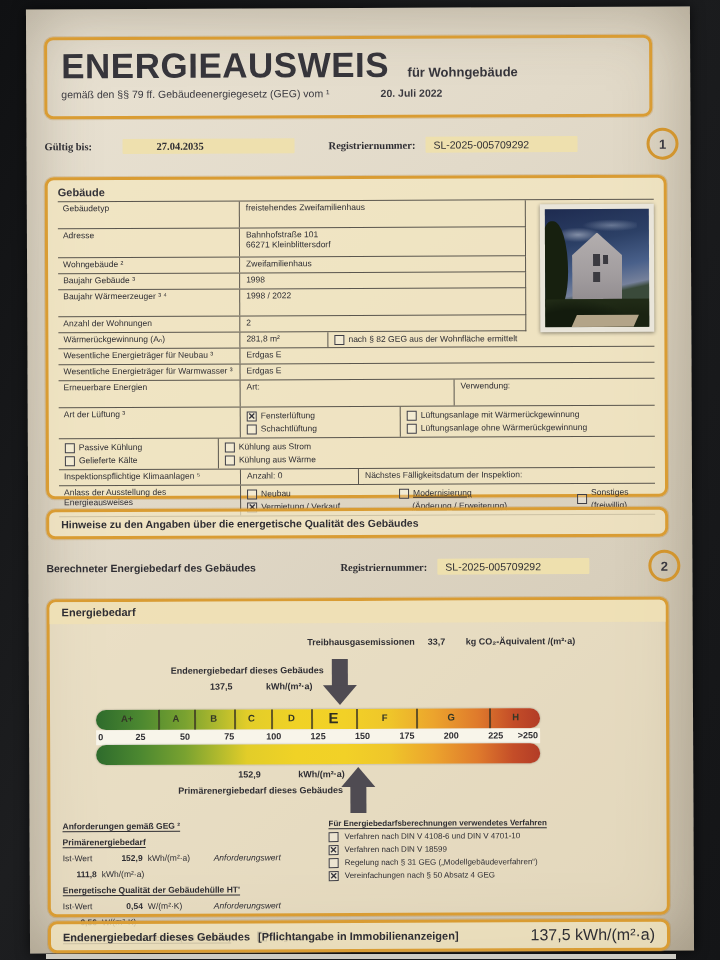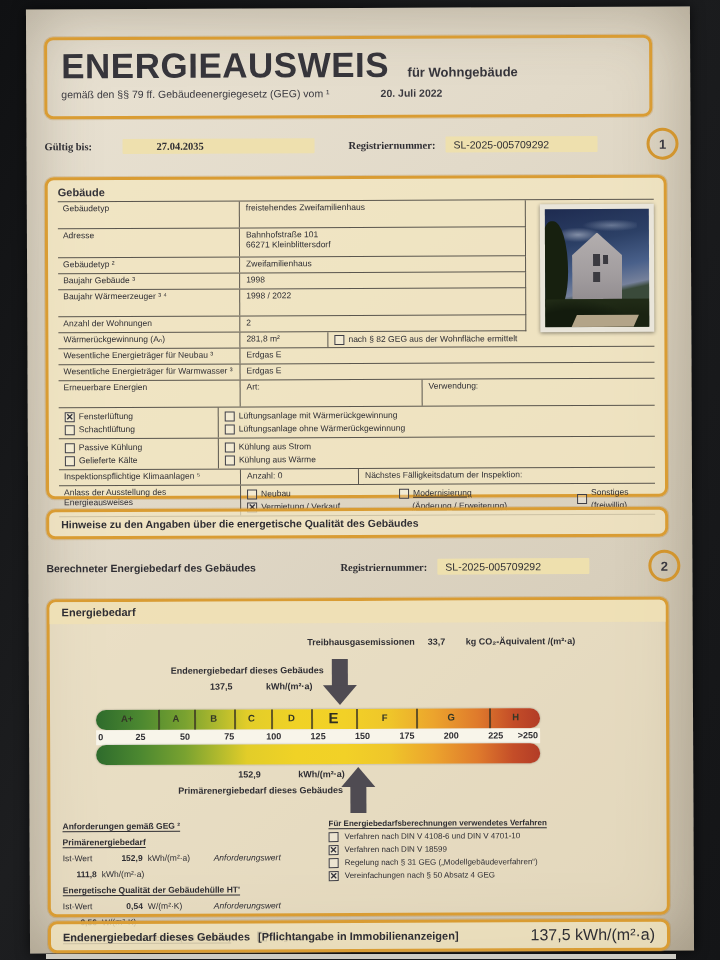--- a/index.html
+++ b/index.html
@@ -16,42 +16,42 @@
   .hl{background:#eee0ae;border-radius:1px;}
   
   .header-box{left:18px;top:28px;width:608px;height:82px;padding:6px 14px;box-sizing:border-box;}
   .main-title{font-size:35px;font-weight:700;letter-spacing:.5px;color:#36353b;line-height:40px;}
   .subtitle{font-size:13px;font-weight:700;color:#36353b;margin-left:14px;}
   .law-row{font-size:10.5px;margin-top:2px;color:#3a393f;}
   .law-date{font-weight:700;margin-left:48px;}
   
   .meta-row{position:absolute;left:18px;width:634px;height:30px;display:flex;align-items:center;font-size:10.5px;}
   .lab1{width:78px;}
-  .wv{width:192px;padding:2px 24px 2px 34px;box-sizing:border-box;}
+  .wv{width:172px;padding:2px 24px 2px 34px;box-sizing:border-box;}
   .reg-label{margin-left:34px;margin-right:10px;}
   .wreg{width:152px;padding:2px 8px;box-sizing:border-box;}
   .pgc{margin-left:auto;width:26px;height:26px;border:3px solid #d2952e;border-radius:50%;
        display:flex;align-items:center;justify-content:center;font-size:13px;font-weight:700;color:#3a3940;}
   .sec-title{width:294px;font-size:10.5px;font-weight:700;}
   
   .gb{left:18px;top:168px;width:622px;height:322px;background:rgba(243,230,192,.8);padding:4px 10px;box-sizing:border-box;}
   .gb-title{font-size:11px;font-weight:700;padding:2px 0 3px 0;color:#333238;}
   .tbl{border-top:1px solid #5a564e;font-size:8.5px;}
   .tr{display:flex;border-bottom:1px solid #5a564e;align-items:stretch;}
   .tl{width:182px;border-right:1px solid #5a564e;padding:1px 5px;box-sizing:border-box;}
   .tv{flex:1;padding:1px 6px;box-sizing:border-box;}
   .tnarrow{width:calc(100% - 128px);}
   .tnarrow .tr{border-right:1px solid #5a564e;}
   .h26{min-height:26px;} .h28{min-height:28px;} .h15{min-height:15px;}
   .opt{display:flex;align-items:center;gap:4px;line-height:13px;}
   .cb{flex:none;display:inline-block;width:8px;height:8px;border:1px solid #3f3e45;position:relative;background:rgba(255,255,255,.28);}
   .cb[data-checked="x"]::after{content:"×";position:absolute;left:50%;top:50%;transform:translate(-50%,-54%);
        font-size:12px;font-weight:700;color:#35343b;line-height:1;}
   .wA{width:88px;border-right:1px solid #5a564e;padding:1px 6px;box-sizing:border-box;}
-  .wArt{width:182px;border-right:1px solid #5a564e;padding:1px 6px;box-sizing:border-box;}
+  .wArt{width:214px;border-right:1px solid #5a564e;padding:1px 6px;box-sizing:border-box;}
   .wC1{width:160px;border-right:1px solid #5a564e;padding:2px 6px;box-sizing:border-box;display:flex;flex-direction:column;justify-content:center;}
   .wC2{flex:1;padding:2px 6px;box-sizing:border-box;display:flex;flex-direction:column;justify-content:center;}
   .wK{width:118px;border-right:1px solid #5a564e;padding:1px 6px;box-sizing:border-box;}
   .wM1{width:152px;border-right:0;padding:2px 6px;box-sizing:border-box;display:flex;flex-direction:column;justify-content:center;}
   .wM2{width:178px;padding:2px 6px;box-sizing:border-box;display:flex;flex-direction:column;justify-content:center;text-decoration:underline;}
   .wM3{flex:1;padding:2px 6px;box-sizing:border-box;display:flex;align-items:flex-start;}
   .note{margin-left:13px;line-height:13px;}
   
   .photo{position:absolute;right:10px;top:26px;width:114px;height:128px;background:#e9e5da;padding:5px;
          box-sizing:border-box;box-shadow:0 1px 4px rgba(0,0,0,.45);}
@@ -153,21 +153,21 @@
           <div class="tv">freistehendes Zweifamilienhaus</div>
         </div>
         <div class="tr h28">
           <div class="tl">Adresse</div>
           <div class="tv">
             <div>Bahnhofstraße 101</div>
             <div>66271 Kleinblittersdorf</div>
           </div>
         </div>
         <div class="tr h15">
-          <div class="tl">Gebäudetyp ²</div>
+          <div class="tl">Wohngebäude ²</div>
           <div class="tv">Zweifamilienhaus</div>
         </div>
         <div class="tr h15">
           <div class="tl">Baujahr Gebäude ³</div>
           <div class="tv">1998</div>
         </div>
         <div class="tr h26">
           <div class="tl">Baujahr Wärmeerzeuger ³ ⁴</div>
           <div class="tv">1998 / 2022</div>
         </div>
@@ -191,20 +191,21 @@
       <div class="tr h15">
         <div class="tl">Wesentliche Energieträger für Warmwasser ³</div>
         <div class="tv">Erdgas E</div>
       </div>
       <div class="tr h26">
         <div class="tl">Erneuerbare Energien</div>
         <div class="wArt">Art:</div>
         <div class="tv">Verwendung:</div>
       </div>
       <div class="tr h28">
+        <div class="tl">Art der Lüftung ³</div>
         <div class="wC1">
           <div class="opt">
             <span class="cb" data-checked="x"></span>
             <span>Fensterlüftung</span>
           </div>
           <div class="opt">
             <span class="cb" data-checked=""></span>
             <span>Schachtlüftung</span>
           </div>
         </div>

